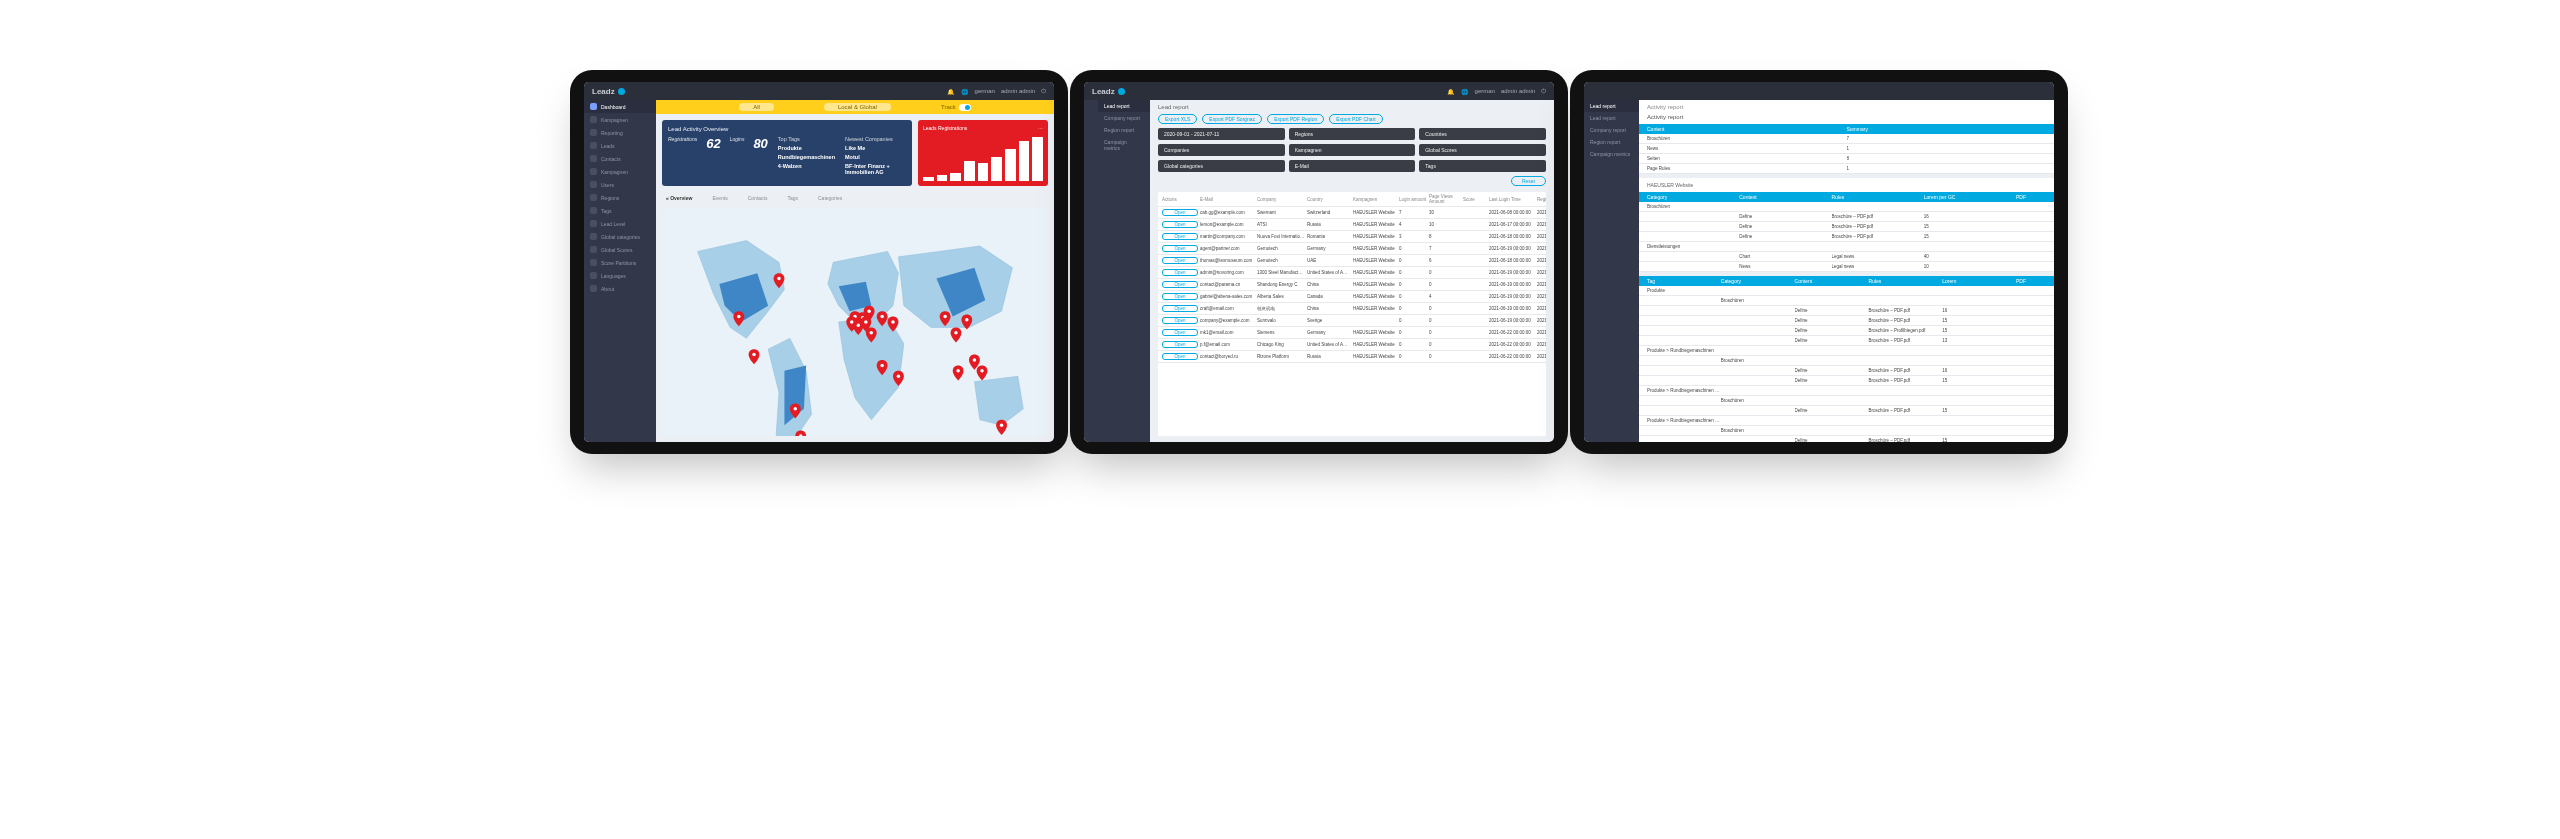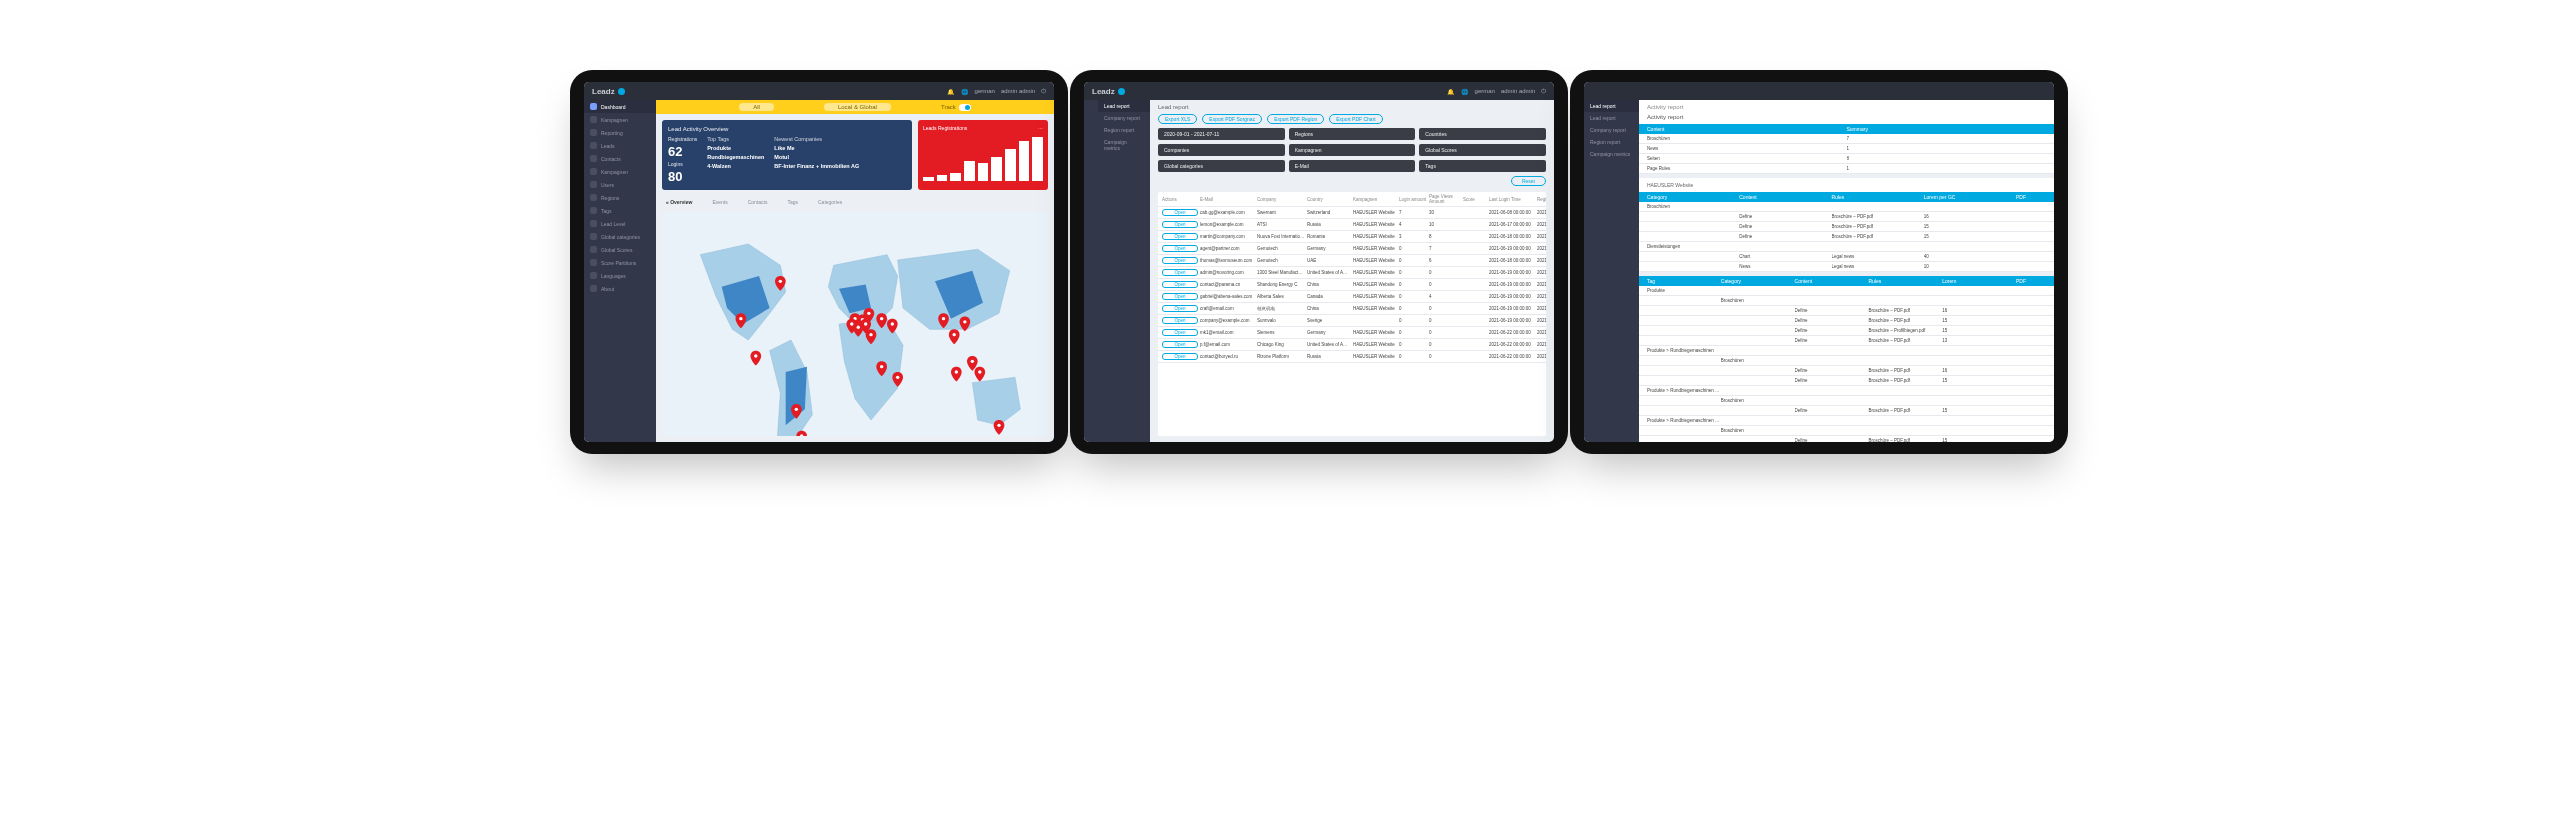--- a/index.html
+++ b/index.html
@@ -46,21 +46,21 @@
   .yellow-bar{background:var(--card-yellow);height:14px;display:flex;align-items:center;justify-content:center;gap:50px;font-size:6px;color:#7a6400;}
   .yellow-bar .pill{background:rgba(255,255,255,.5);border-radius:6px;padding:1px 14px;}
   .yellow-bar .toggle{display:flex;align-items:center;gap:3px;}
   .yellow-bar .tog{width:12px;height:7px;background:#fff;border-radius:4px;position:relative;}
   .yellow-bar .tog::after{content:"";position:absolute;right:1px;top:1px;width:5px;height:5px;border-radius:50%;background:var(--accent-cyan);}
   .row1{display:flex;gap:6px;padding:6px;}
   .card{border-radius:3px;}
   .lead-activity{flex:1;background:var(--card-blue);color:#fff;padding:6px;font-size:6px;display:flex;flex-direction:column;}
   .lead-activity .title{font-size:6px;opacity:.9;margin-bottom:4px;}
   .la-body{display:flex;gap:10px;}
-  .la-stats{display:flex;flex-direction:column;gap:2px;}
+  .la-stats{display:flex;flex-direction:row;gap:9px;font-style:italic;}
   .la-stats .lbl{font-size:5px;opacity:.85;}
   .la-stats .big{font-size:13px;font-weight:bold;}
   .la-col{display:flex;flex-direction:column;gap:3px;font-size:5.5px;}
   .la-col .hd{opacity:.75;}
   .la-col .bold{font-weight:bold;}
   .reg-card{width:120px;background:var(--card-red);padding:5px;color:#fff;font-size:5px;}
   .reg-card .ttl{margin-bottom:2px;display:flex;justify-content:space-between;}
   .bars{display:flex;align-items:end;gap:3px;height:48px;margin-top:2px;}
   .bars .b{flex:1;background:#fff;}
   .tabs-line{display:flex;gap:20px;padding:3px 10px;font-size:5px;color:var(--text-muted);background:var(--page-bg);}

